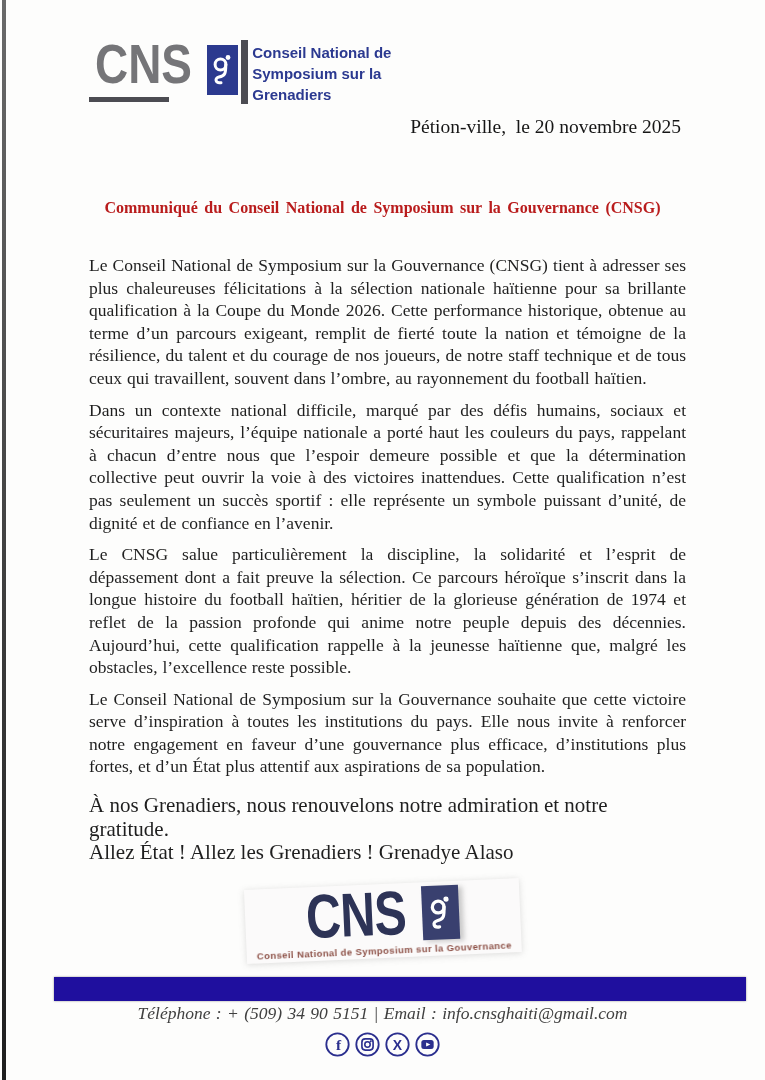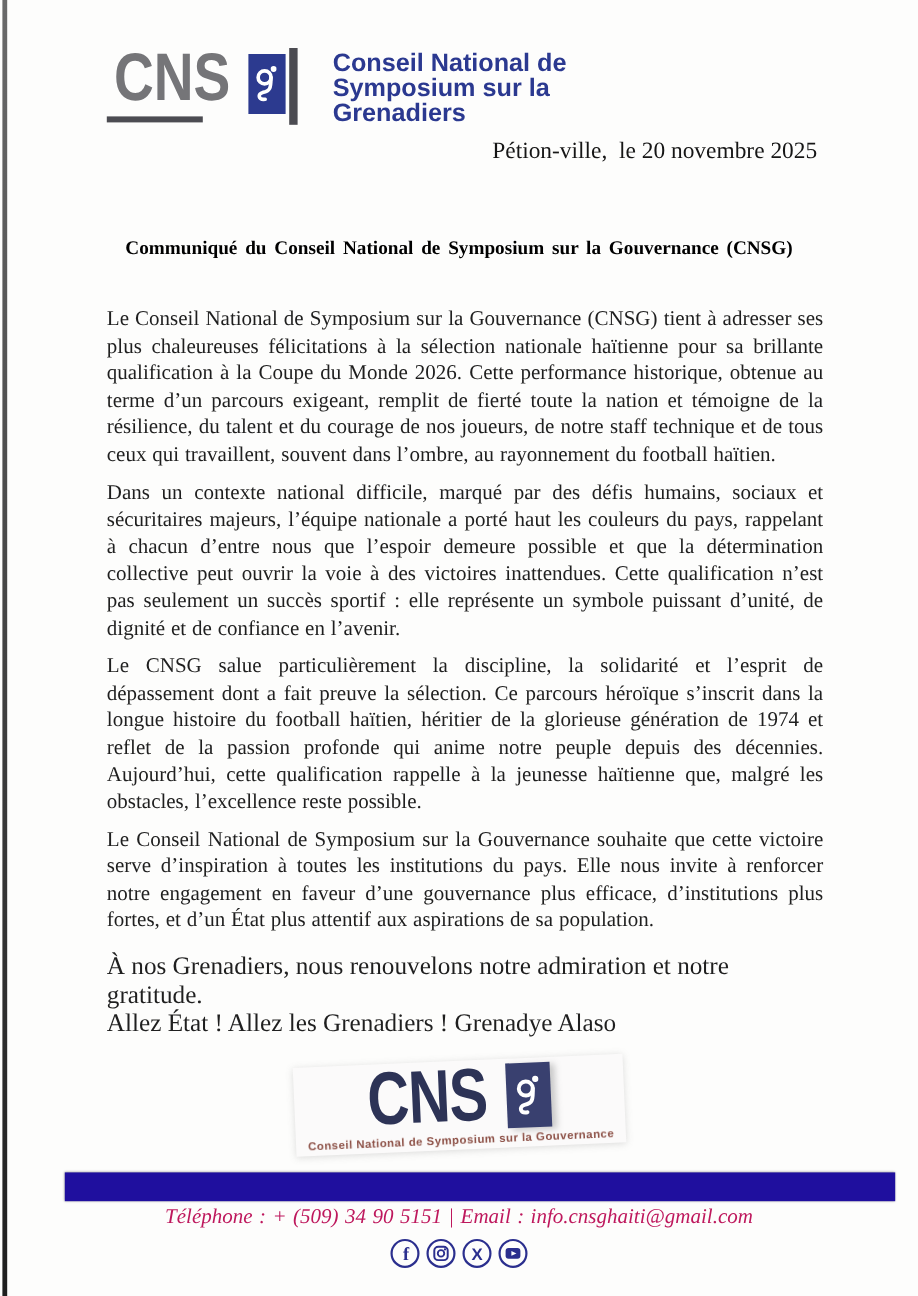--- a/index.html
+++ b/index.html
@@ -33,34 +33,34 @@
   }
   .logo-gbox svg{position:absolute;left:4px;top:5px;}
   .logo-vbar{
     display:inline-block;width:7px;height:64px;background:#4c4c52;
     margin-left:3px;margin-top:0px;
   }
   .logo-underline{
     position:absolute;left:-6px;top:57px;width:80px;height:5px;background:#4c4c52;
   }
   .logo-name{
-    margin-left:29px;margin-top:2px;
-    font-family:"Liberation Sans","DejaVu Sans",sans-serif;
-    font-weight:bold;font-size:21px;line-height:21px;color:#2b3990;
+    margin-left:4px;margin-top:2px;
+    font-family:"Liberation Sans","DejaVu Sans",sans-serif;
+    font-weight:bold;font-size:15px;line-height:21px;color:#2b3990;
   }
 
   
   .date-line{
     position:absolute;top:116px;right:84px;
     font-size:19.5px;white-space:pre-wrap;color:#161616;text-align:center;
   }
   .doc-title{
     position:absolute;top:197px;left:60px;right:60px;
     text-align:center;font-weight:bold;font-size:16px;line-height:22px;
-    word-spacing:2.5px;color:#000000;
+    word-spacing:2.5px;color:#b91c1c;
   }
 
   
   .doc-body{position:absolute;top:254px;left:89px;width:597px;}
   .doc-body p{
     margin:0 0 9px 0;text-align:justify;
     font-size:17.5px;line-height:22.6px;word-spacing:.5px;
   }
   .closing{margin-top:16px;font-size:21px;line-height:23.5px;}
 
@@ -92,21 +92,21 @@
     color:#8d5147;filter:blur(.4px);white-space:nowrap;
   }
 
   
   .footer-bar{
     position:absolute;top:977px;left:54px;width:692px;height:24px;
     background:#1f0f9e;box-shadow:0 0 2px rgba(0,0,0,.4);
   }
   .contact-line{
     position:absolute;top:1003px;left:0;right:0;text-align:center;
-    font-style:italic;font-size:17.5px;color:#be185d;word-spacing:1px;
+    font-style:italic;font-size:17.5px;color:#404040;word-spacing:1px;
   }
   .social-row{
     position:absolute;top:1031px;left:0;right:0;
     display:flex;justify-content:center;gap:3px;
   }
   .social-row .icon{width:27px;height:27px;display:inline-block;}
 </style>
 </head>
 <body>
 

